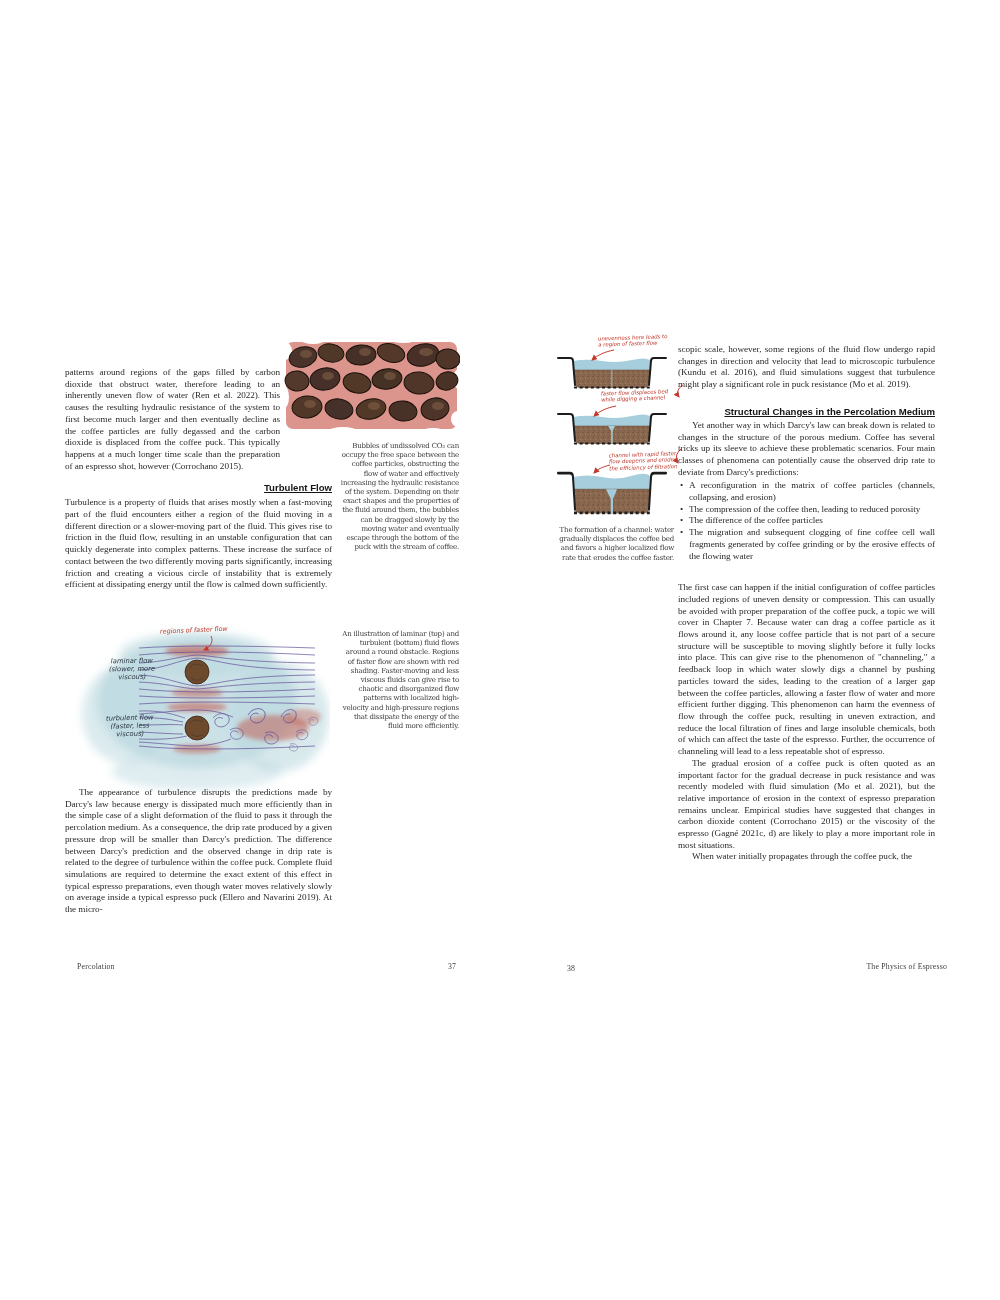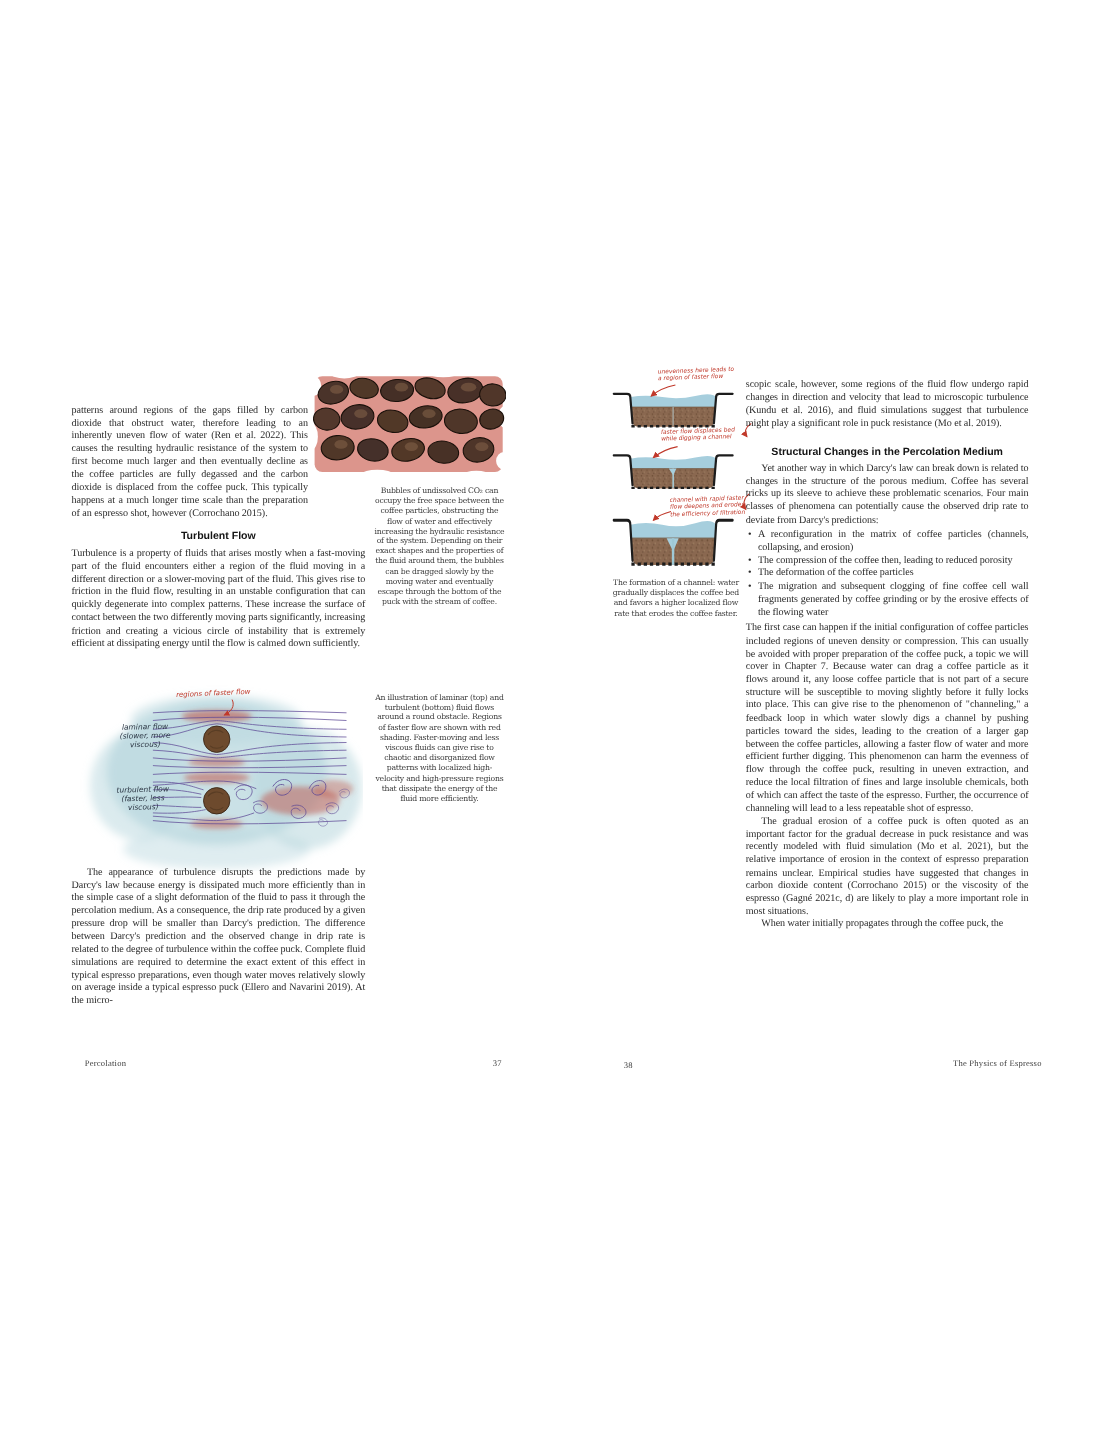--- a/index.html
+++ b/index.html
@@ -3,36 +3,36 @@
 <meta charset="utf-8">
 <style>
   html,body{margin:0;padding:0;background:#ffffff;}
   .spread{position:relative;width:1000px;height:1300px;background:#ffffff;overflow:hidden;
           font-family:"Liberation Serif","DejaVu Serif",serif;color:#2a2a2a;}
   .body-text{font-size:9.2px;line-height:11.7px;text-align:justify;letter-spacing:-0.05px;}
   .col{position:absolute;}
   .para{margin:0 0 0 0;}
   .indent{text-indent:14px;}
   .sec-head{font-family:"Liberation Sans","DejaVu Sans",sans-serif;font-weight:bold;
-            font-size:9.6px;line-height:12px;color:#141414;text-align:center;letter-spacing:0;}
+            font-size:9.6px;line-height:12px;color:#141414;text-align:right;letter-spacing:0;text-decoration:underline;}
   .cap{position:absolute;font-family:"DejaVu Serif",serif;font-size:7px;line-height:9.2px;
-       color:#3a3a3a;text-align:center;letter-spacing:-0.2px;}
+       color:#3a3a3a;text-align:right;letter-spacing:-0.2px;}
   .hand{position:absolute;font-family:"DejaVu Sans",sans-serif;font-style:italic;
         font-size:6.8px;line-height:8.2px;color:#2c3644;white-space:pre-line;text-align:center;}
   .redhand{position:absolute;font-family:"DejaVu Sans",sans-serif;font-style:italic;
         color:#c0392b;white-space:pre-line;}
   .figann{font-size:5.4px;line-height:6.4px;transform:rotate(-2deg);}
   .flowann{font-size:6.4px;line-height:7.4px;transform:rotate(-2.5deg);}
   .footer{position:absolute;font-size:7.8px;color:#3c3c3c;letter-spacing:0.2px;padding-left:12px;}
   .bullet-row{position:relative;padding-left:11px;}
   .bullet-glyph{position:absolute;left:2px;top:0;}
   .img-spacer{float:right;width:52px;height:95px;}
   .h-gap1{margin-top:10px;margin-bottom:3px;}
   .h-gap2{margin-top:15px;margin-bottom:2px;}
-  .mt2{margin-top:2px;} .mt3{margin-top:3px;font-family:Liberation Serif, serif;}
+  .mt2{margin-top:2px;} .mt3{margin-top:20px;font-family:Liberation Serif, serif;}
 </style>
 </head>
 <body>
 
 <div class="spread">
 
   <div class="col body-text" style="left:65px;top:344px;width:267px;margin-top:23px;">
     <div class="para">
       <div class="img-spacer"></div>
       <span>patterns around regions of the gaps filled by carbon dioxide that obstruct water, therefore leading to an inherently uneven flow of water (Ren et al. 2022). This causes the resulting hydraulic resistance of the system to first become much larger and then eventually decline as the coffee particles are fully degassed and the carbon dioxide is displaced from the coffee puck. This typically happens at a much longer time scale than the preparation of an espresso shot, however (Corrochano 2015).</span>
@@ -228,21 +228,21 @@
       <div class="bullet-row">
         <span class="bullet-glyph">•</span>
         <span>A reconfiguration in the matrix of coffee particles (channels, collapsing, and erosion)</span>
       </div>
       <div class="bullet-row">
         <span class="bullet-glyph">•</span>
         <span>The compression of the coffee then, leading to reduced porosity</span>
       </div>
       <div class="bullet-row">
         <span class="bullet-glyph">•</span>
-        <span>The deformation of the coffee particles</span>
+        <span>The difference of the coffee particles</span>
       </div>
       <div class="bullet-row">
         <span class="bullet-glyph">•</span>
         <span>The migration and subsequent clogging of fine coffee cell wall fragments generated by coffee grinding or by the erosive effects of the flowing water</span>
       </div>
     </div>
     <div class="para mt3">The first case can happen if the initial configuration of coffee particles included regions of uneven density or compression. This can usually be avoided with proper preparation of the coffee puck, a topic we will cover in Chapter 7. Because water can drag a coffee particle as it flows around it, any loose coffee particle that is not part of a secure structure will be susceptible to moving slightly before it fully locks into place. This can give rise to the phenomenon of "channeling," a feedback loop in which water slowly digs a channel by pushing particles toward the sides, leading to the creation of a larger gap between the coffee particles, allowing a faster flow of water and more efficient further digging. This phenomenon can harm the evenness of flow through the coffee puck, resulting in uneven extraction, and reduce the local filtration of fines and large insoluble chemicals, both of which can affect the taste of the espresso. Further, the occurrence of channeling will lead to a less repeatable shot of espresso.</div>
     <div class="para indent">The gradual erosion of a coffee puck is often quoted as an important factor for the gradual decrease in puck resistance and was recently modeled with fluid simulation (Mo et al. 2021), but the relative importance of erosion in the context of espresso preparation remains unclear. Empirical studies have suggested that changes in carbon dioxide content (Corrochano 2015) or the viscosity of the espresso (Gagné 2021c, d) are likely to play a more important role in most situations.</div>
     <div class="para indent">When water initially propagates through the coffee puck, the</div>
   </div>

